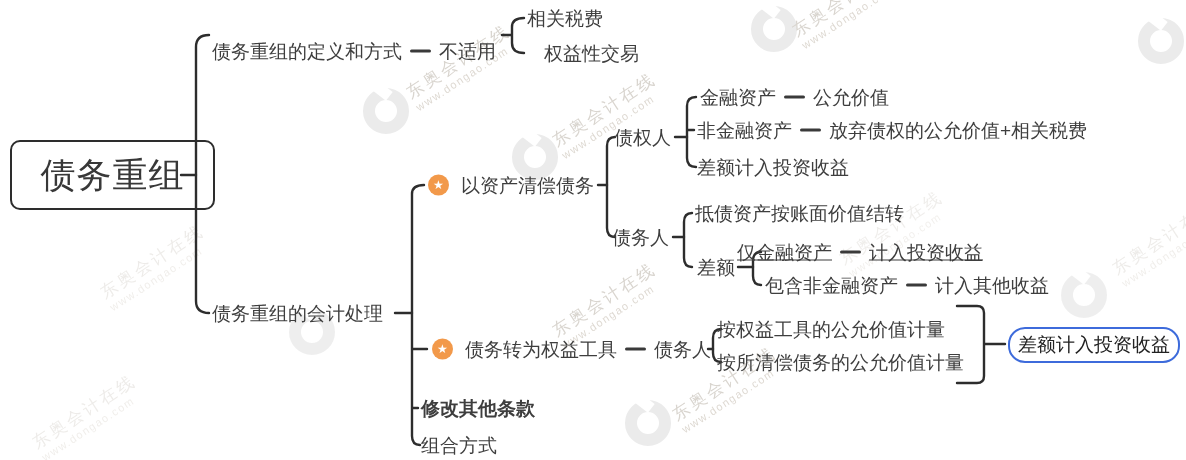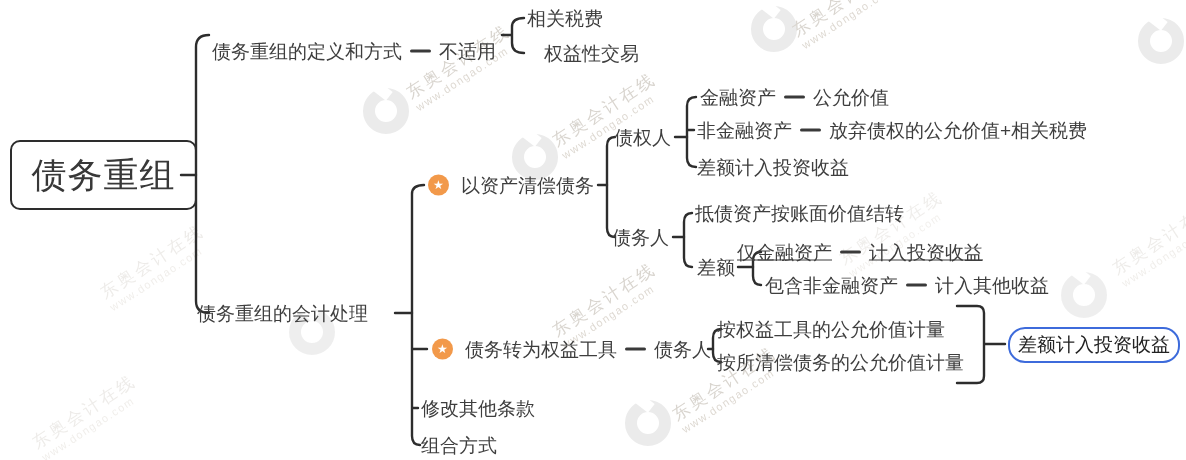--- a/index.html
+++ b/index.html
@@ -29,21 +29,21 @@
   }
   .dash{
     width:21px;height:3px;background:#3a3a3a;border-radius:1.5px;margin:0 8px;flex:0 0 auto;
   }
   .star{
     width:21px;height:21px;border-radius:50%;background:#F2994A;margin-right:12px;
     display:flex;align-items:center;justify-content:center;flex:0 0 auto;
   }
   .star-glyph{color:#ffffff;font-size:12px;line-height:1;transform:translateY(-0.5px);}
   .root-box{
-    position:absolute;left:10px;top:140px;width:187px;height:70px;z-index:2;
+    position:absolute;left:10px;top:140px;width:205px;height:70px;z-index:2;
     border:2.5px solid #2d2d2d;border-radius:10px;box-sizing:border-box;
     display:flex;align-items:center;justify-content:center;
     font-size:35px;color:#383838;letter-spacing:1px;
   }
   .highlight-box{
     position:absolute;left:1008px;top:327px;width:172px;height:36px;z-index:2;
     border:2px solid #3D6BDB;border-radius:17px;box-sizing:border-box;
     display:flex;align-items:center;justify-content:center;
     font-size:19px;color:#222222;
   }
@@ -130,21 +130,21 @@
     <span class="dash"></span>
     <span>不适用</span>
   </div>
   <div class="row" style="left:527px;top:18px;">
     <span>相关税费</span>
   </div>
   <div class="row" style="left:527px;top:53px;margin-left:17px;">
     <span>权益性交易</span>
   </div>
 
-  <div class="row" style="left:197px;top:313px;">
+  <div class="row" style="left:212px;top:313px;">
     <span>债务重组的会计处理</span>
   </div>
 
   <div class="row" style="left:428px;top:185px;">
     <span class="star">
         <span class="star-glyph">★</span>
       </span>
     <span>以资产清偿债务</span>
   </div>
 
@@ -196,20 +196,20 @@
   <div class="row" style="left:717px;top:362px;">
     <span>按所清偿债务的公允价值计量</span>
   </div>
   <div class="row" style="left:717px;top:329px;">
     <span>按权益工具的公允价值计量</span>
   </div>
   <div class="highlight-box">
     <span>差额计入投资收益</span>
   </div>
 
-  <div class="row" style="left:421px;top:408px;">
+  <div class="row" style="left:421px;top:408px;font-weight:bold;">
     <span>修改其他条款</span>
   </div>
   <div class="row" style="left:421px;top:445px;">
     <span>组合方式</span>
   </div>
 
 </div>
 
 </body></html>

